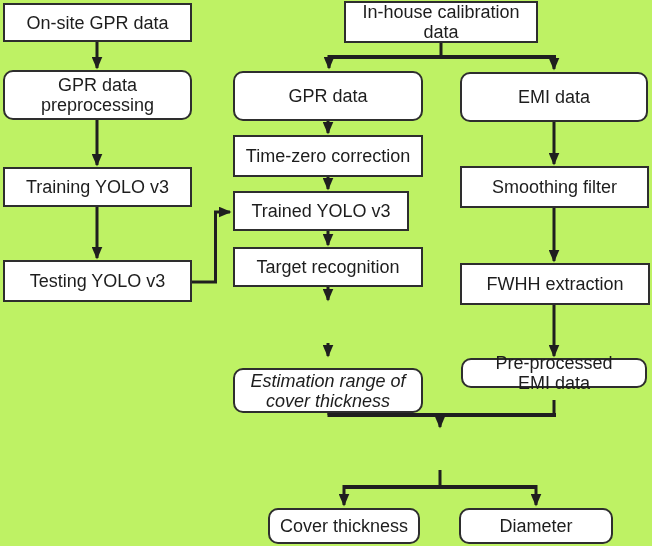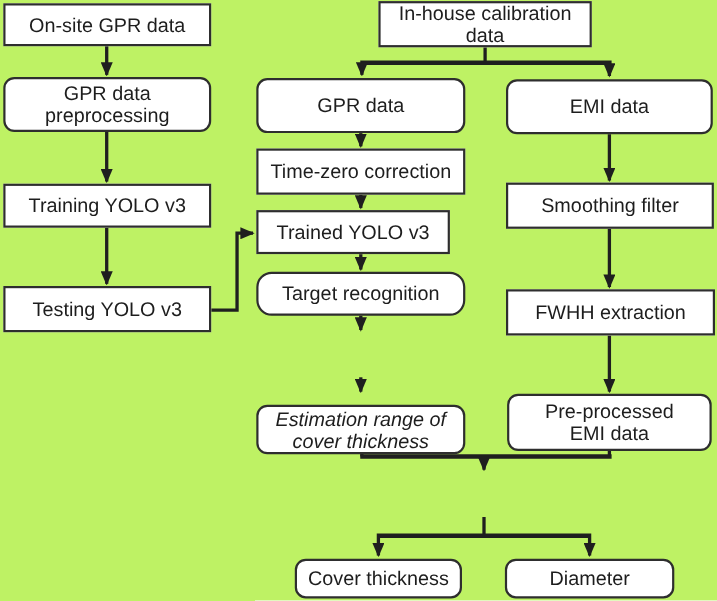--- a/index.html
+++ b/index.html
@@ -117,21 +117,21 @@
   </div>
 
   <div class="node" style="left:233px; top:135px; width:190px; height:42px;">
     <span class="ln">Time-zero correction</span>
   </div>
 
   <div class="node" style="left:233px; top:191px; width:176px; height:40px;">
     <span class="ln">Trained YOLO v3</span>
   </div>
 
-  <div class="node" style="left:233px; top:247px; width:190px; height:40px;border-radius:14px;">
+  <div class="node" style="left:233px; top:247px; width:190px; height:40px;">
     <span class="ln">Target recognition</span>
   </div>
 
 
   <div class="node rounded" style="left:233px; top:368px; width:190px; height:45px;font-style:italic;">
     <span class="ln">Estimation range of</span>
     <span class="ln">cover thickness</span>
   </div>
 
   <div class="node rounded" style="left:460px; top:72px; width:188px; height:50px;">
@@ -139,21 +139,21 @@
   </div>
 
   <div class="node" style="left:460px; top:166px; width:189px; height:42px;">
     <span class="ln">Smoothing filter</span>
   </div>
 
   <div class="node" style="left:460px; top:263px; width:190px; height:42px;">
     <span class="ln">FWHH extraction</span>
   </div>
 
-  <div class="node rounded" style="left:461px; top:358px; width:186px; height:52px;text-align:right;">
+  <div class="node rounded" style="left:461px; top:358px; width:186px; height:30px;text-align:right;">
     <span class="ln">Pre-processed</span>
     <span class="ln">EMI data</span>
   </div>
 
 
   <div class="node rounded" style="left:268px; top:508px; width:152px; height:36px;">
     <span class="ln">Cover thickness</span>
   </div>
 
   <div class="node rounded" style="left:459px; top:508px; width:154px; height:36px;">

